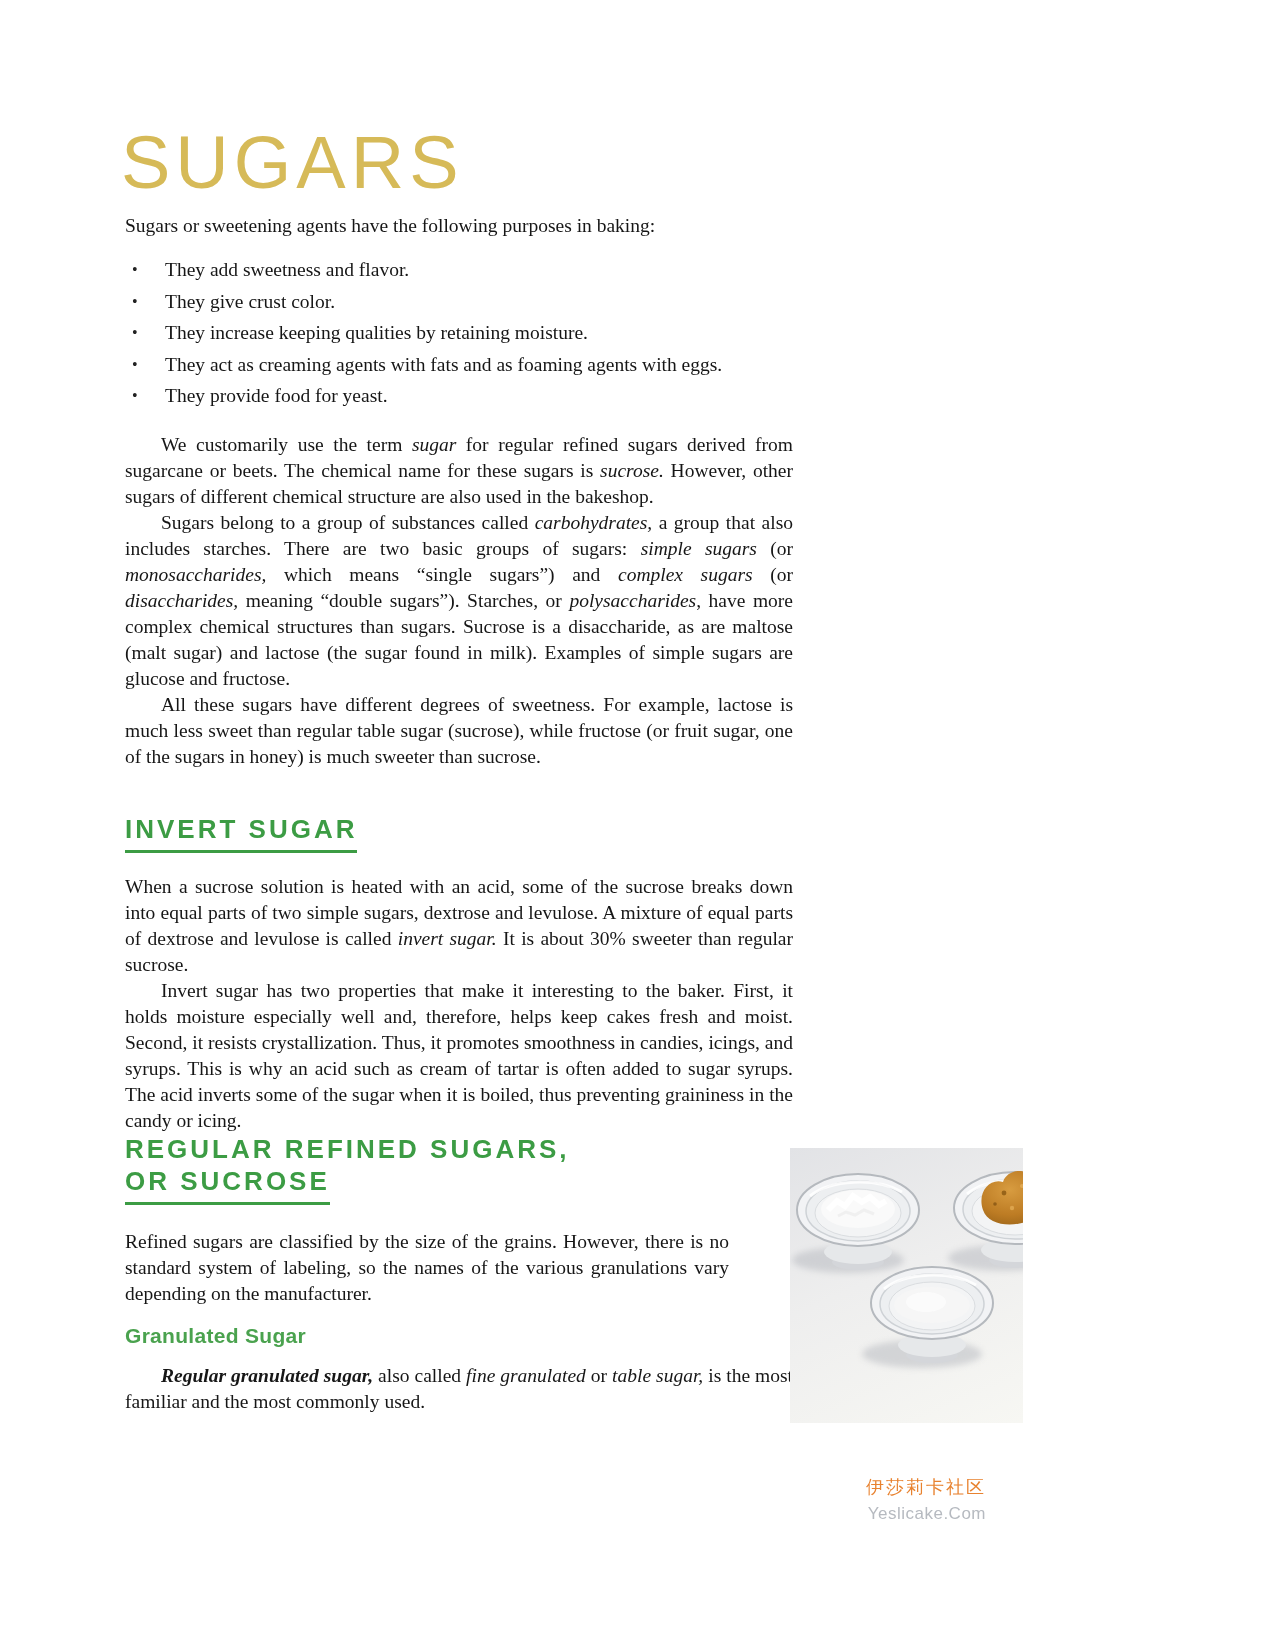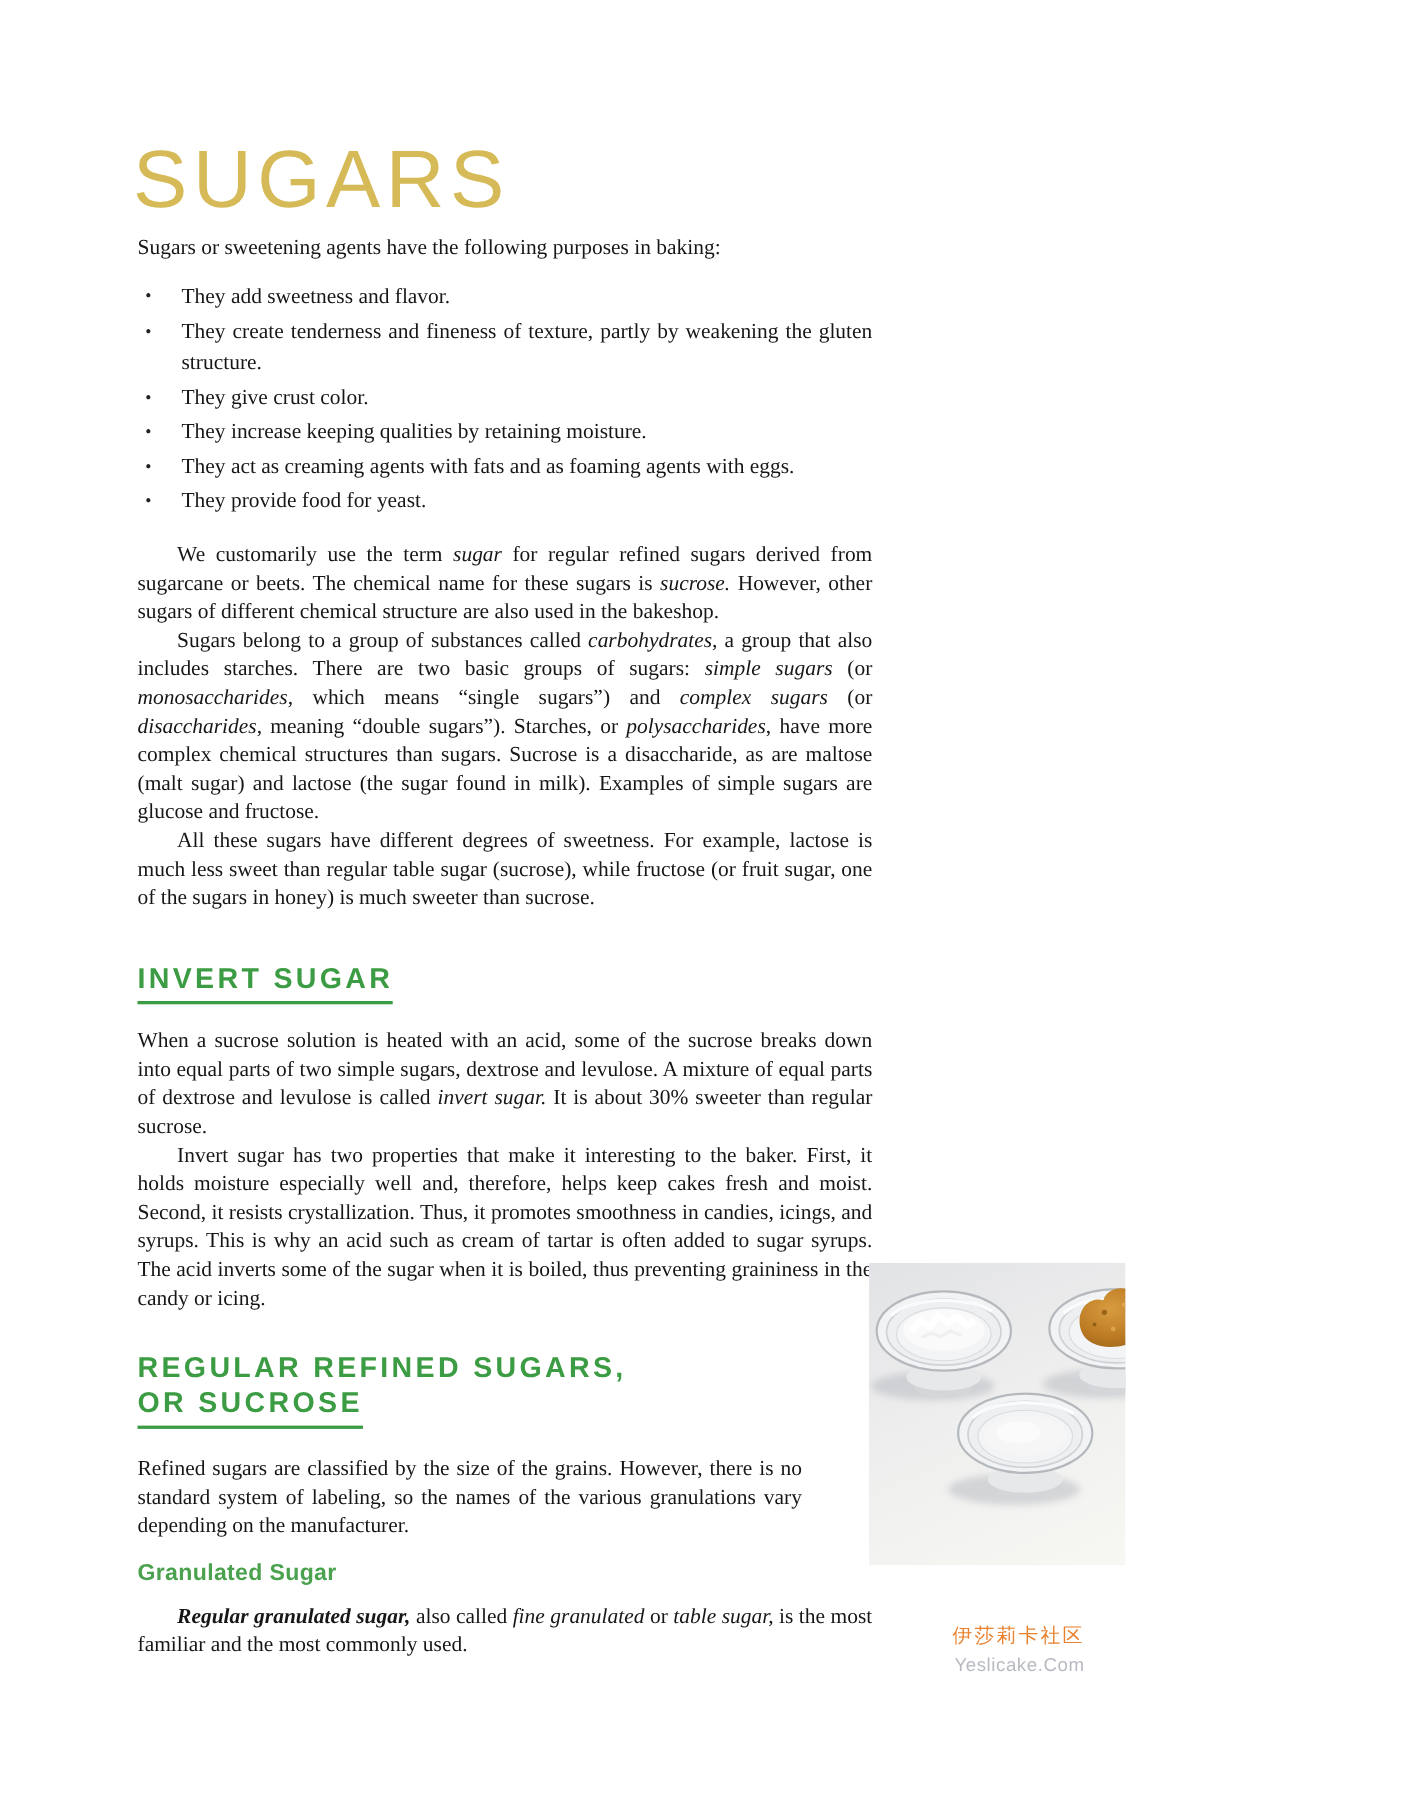--- a/index.html
+++ b/index.html
@@ -52,21 +52,21 @@
   .i{font-style:italic;}
   .bi{font-style:italic;font-weight:bold;}
 
   h2.sec{
     font-family:"Liberation Sans","DejaVu Sans",sans-serif;font-weight:bold;
     color:var(--heading-green);font-size:26px;line-height:31px;letter-spacing:3px;
     margin:0;
   }
   h2.sec .uline{display:inline-block;border-bottom:3px solid var(--heading-green);padding-bottom:5px;}
   h2.invert{margin-top:44px;margin-bottom:16px;}
-  h2.refined{margin-top:34px;margin-bottom:0;}
+  h2.refined{margin-bottom:0;}
   h2.refined .line1{display:block;padding-bottom:1px;}
   .narrow{width:604px;margin-top:24px !important;}
   h3.sub{
     font-family:"Liberation Sans","DejaVu Sans",sans-serif;font-weight:bold;
     color:var(--subheading-green);font-size:21px;line-height:26px;letter-spacing:0.3px;
     margin:16px 0 14px 0;
   }
 
   
   .photo{position:absolute;left:790px;top:1148px;width:383px;height:275px;}
@@ -94,21 +94,20 @@
     <span class="number">37</span>
   </div>
 
   <div class="page-title">SUGARS</div>
 
   <div class="col">
     <p class="intro">Sugars or sweetening agents have the following purposes in baking:</p>
 
     <ul class="purposes">
       <li>They add sweetness and flavor.</li>
-      <li>They create tenderness and fineness of texture, partly by weakening the gluten structure.</li>
       <li>They give crust color.</li>
       <li>They increase keeping qualities by retaining moisture.</li>
       <li>They act as creaming agents with fats and as foaming agents with eggs.</li>
       <li>They provide food for yeast.</li>
     </ul>
 
     <div class="flow">
       <p class="ind"><span>We customarily use the term </span><span class="i">sugar</span><span> for regular refined sugars derived from sugarcane or beets. The chemical name for these sugars is </span><span class="i">sucrose.</span><span> However, other sugars of different chemical structure are also used in the bakeshop.</span></p>
       <p class="ind"><span>Sugars belong to a group of substances called </span><span class="i">carbohydrates,</span><span> a group that also includes starches. There are two basic groups of sugars: </span><span class="i">simple sugars</span><span> (or </span><span class="i">monosaccharides,</span><span> which means “single sugars”) and </span><span class="i">complex sugars</span><span> (or </span><span class="i">disaccharides,</span><span> meaning “double sugars”). Starches, or </span><span class="i">polysaccharides</span><span>, have more complex chemical structures than sugars. Sucrose is a disaccharide, as are maltose (malt sugar) and lactose (the sugar found in milk). Examples of simple sugars are glucose and fructose.</span></p>
       <p class="ind"><span>All these sugars have different degrees of sweetness. For example, lactose is much less sweet than regular table sugar (sucrose), while fructose (or fruit sugar, one of the sugars in honey) is much sweeter than sucrose.</span></p>

